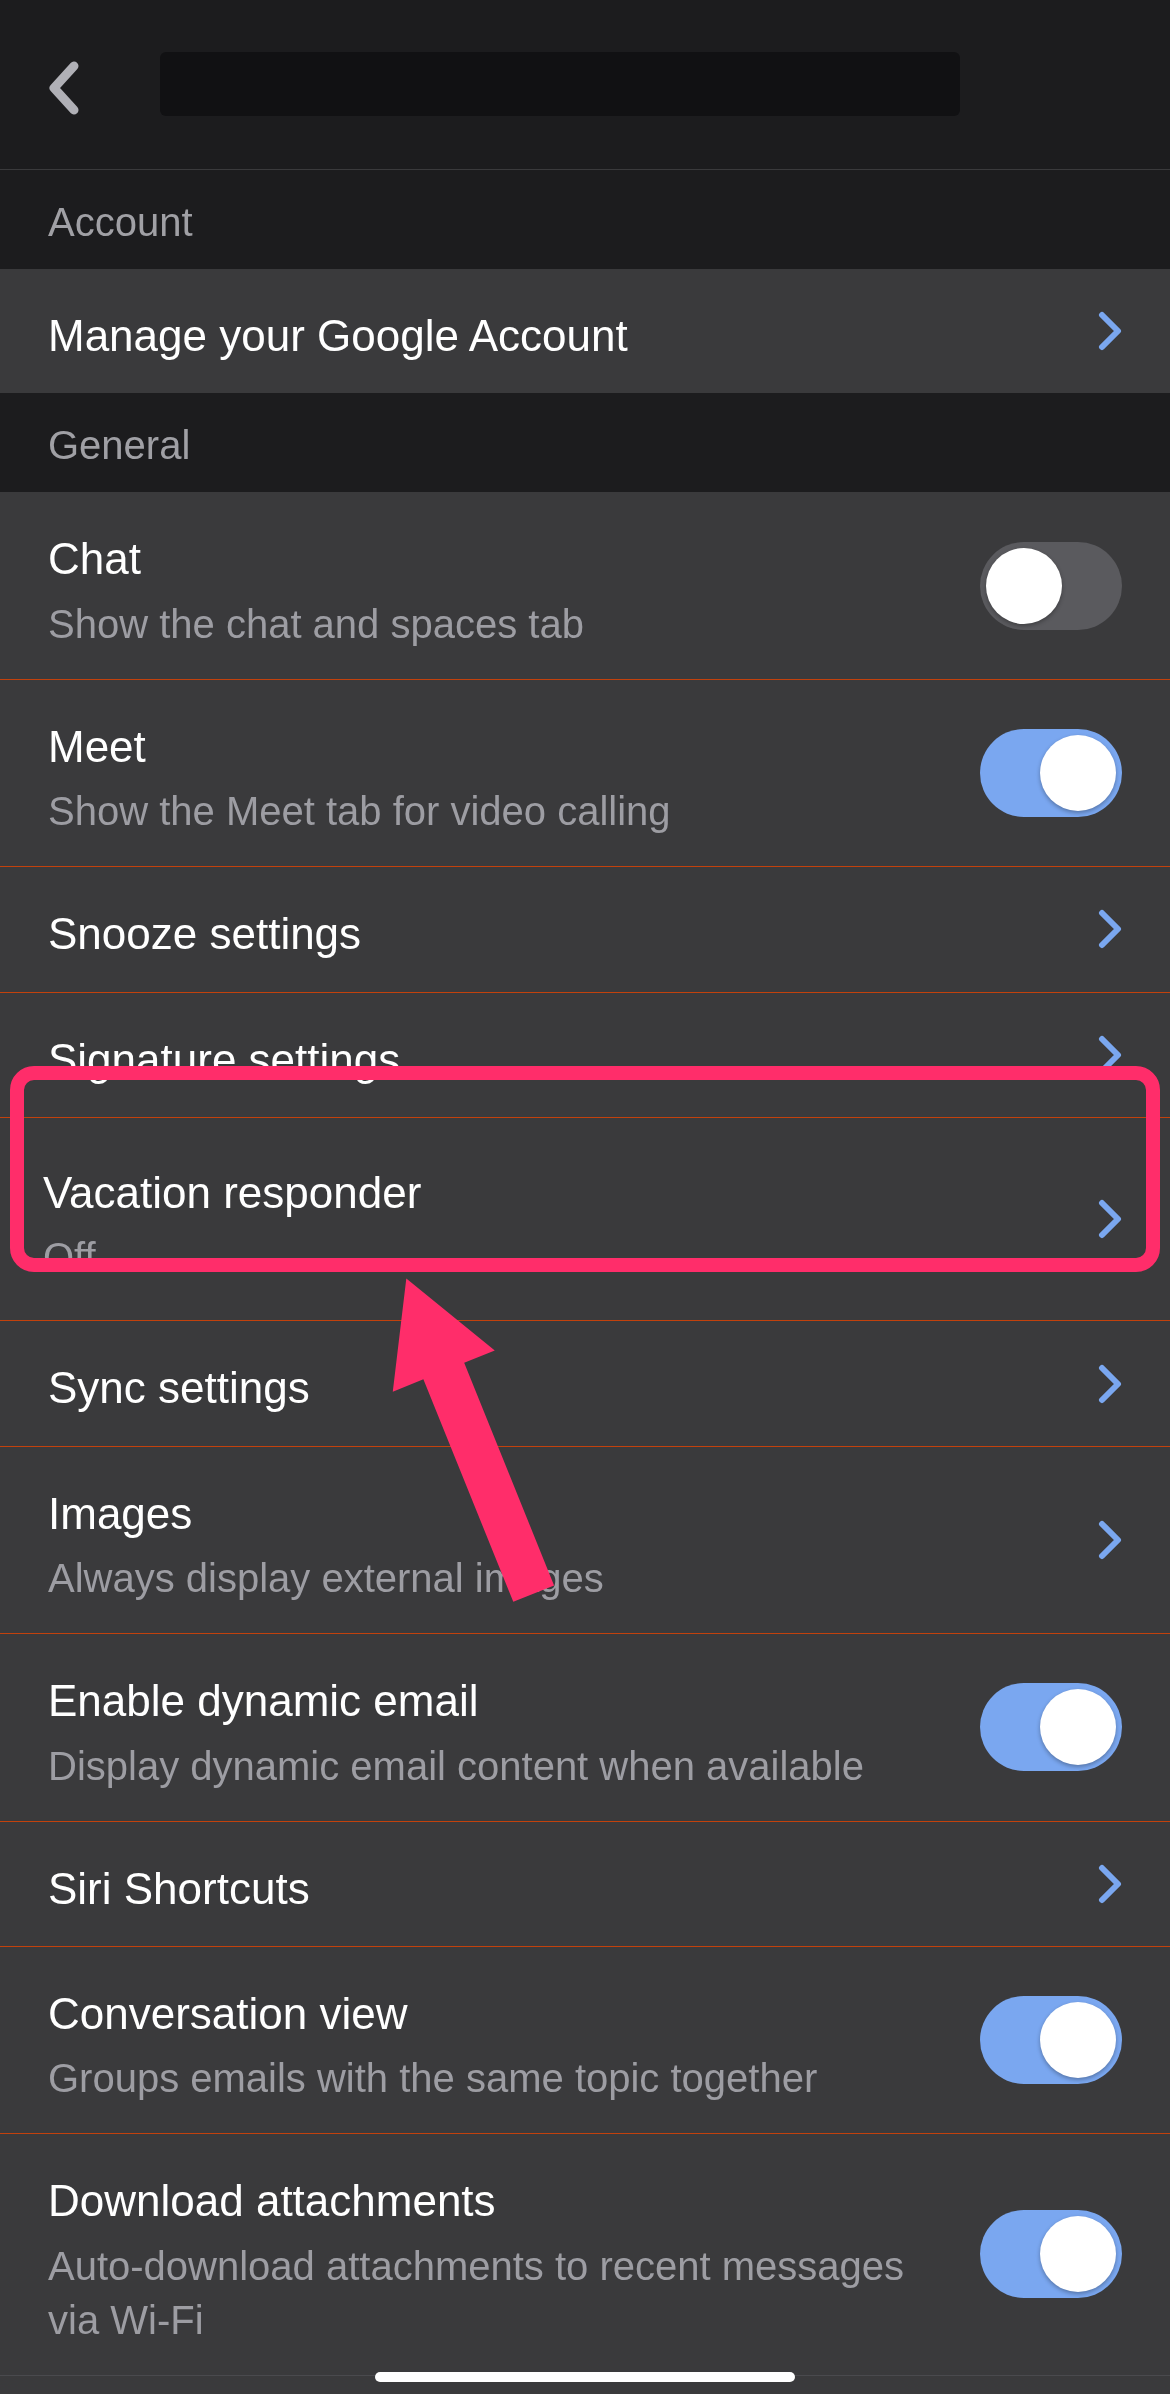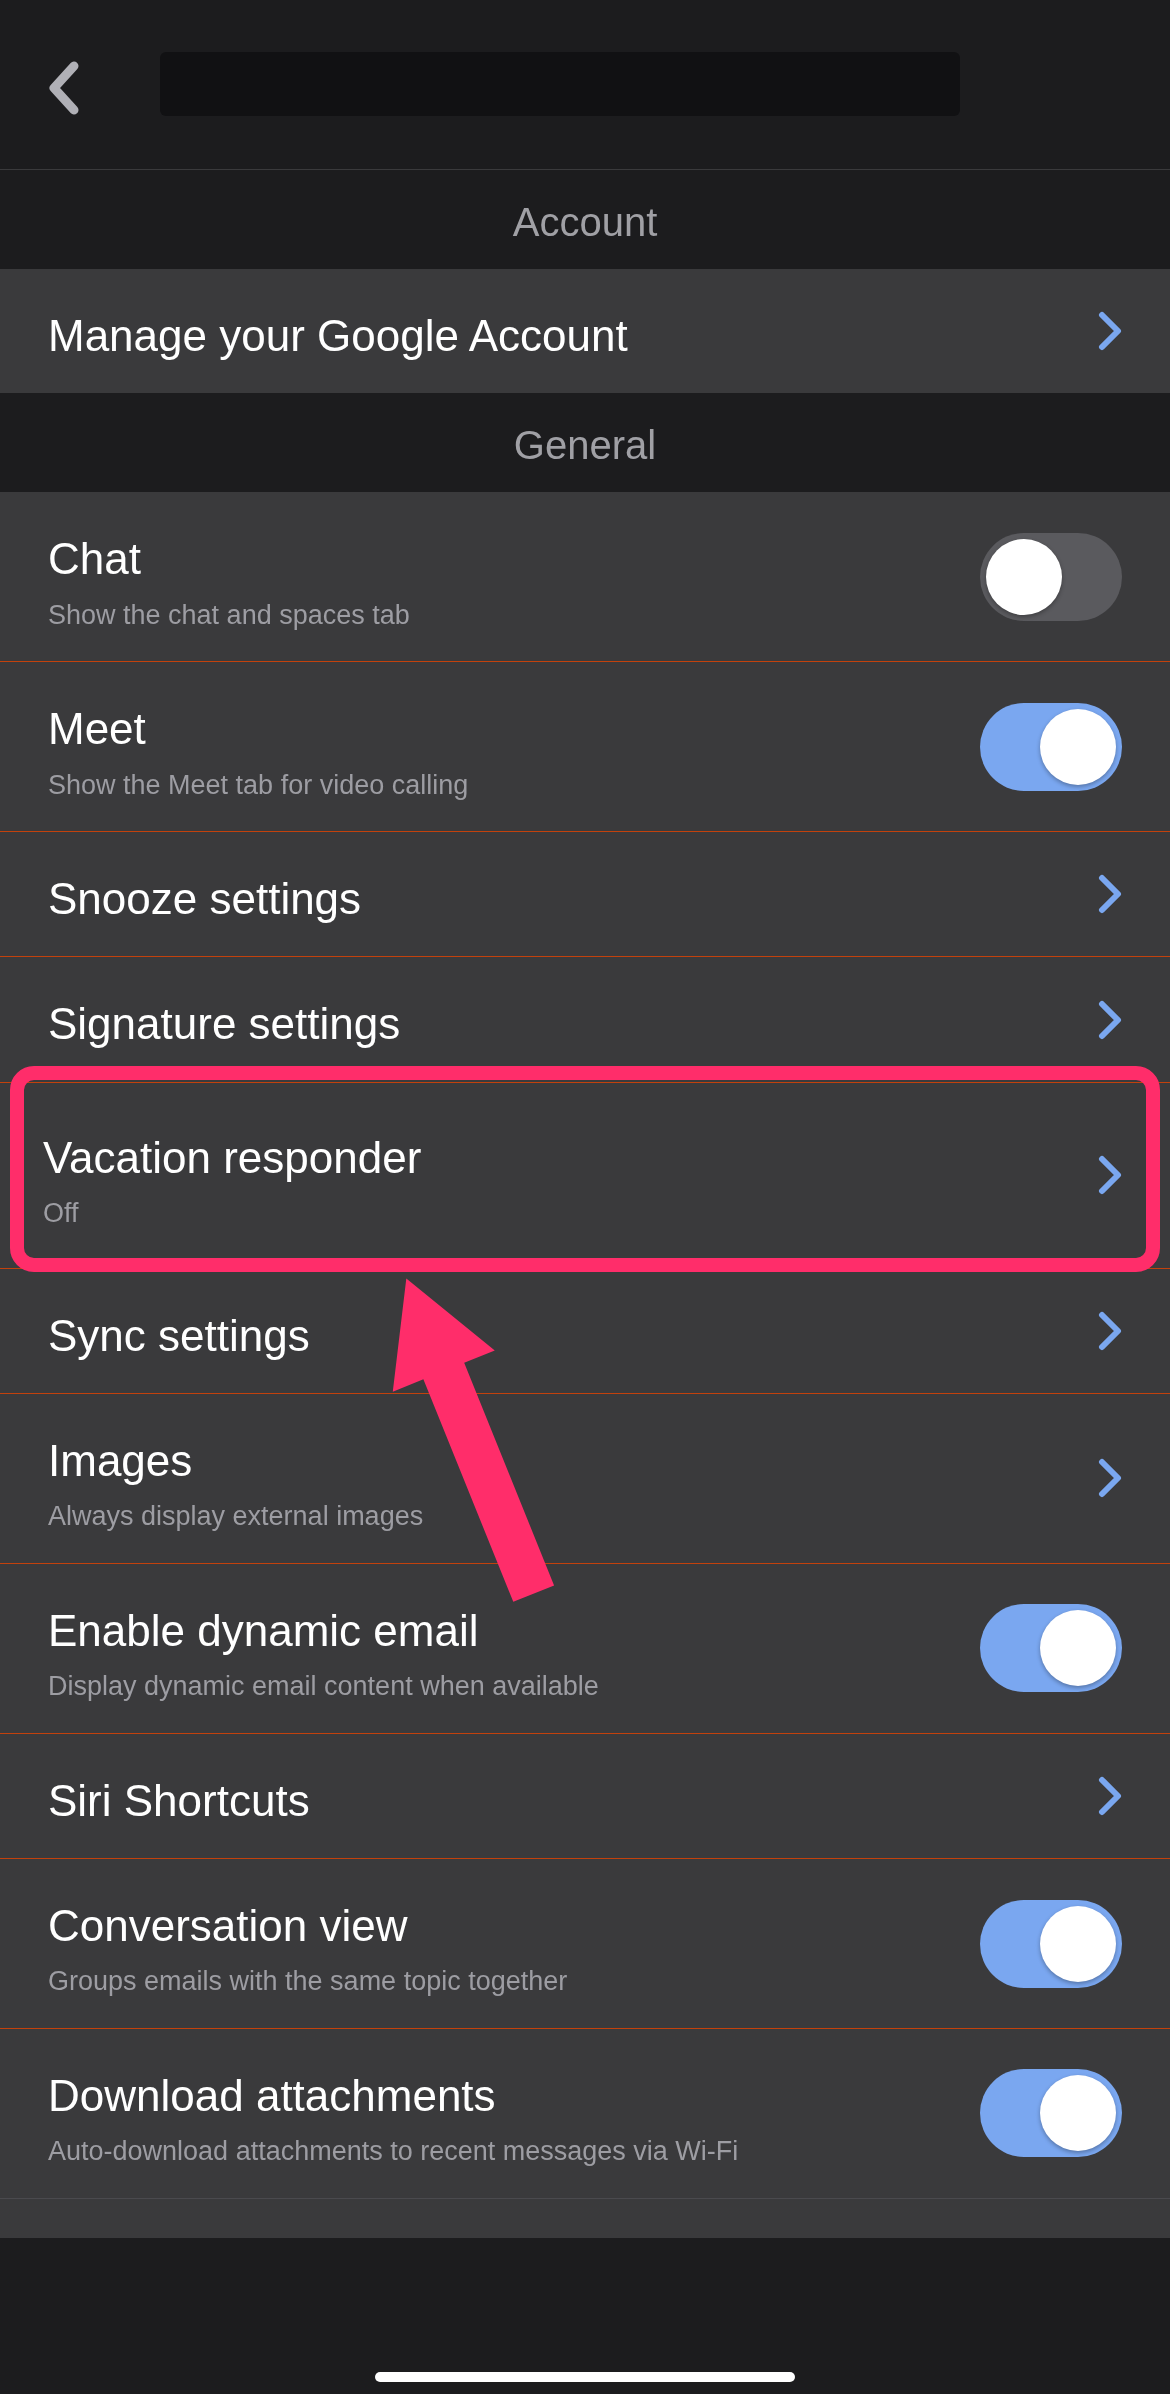--- a/index.html
+++ b/index.html
@@ -31,36 +31,35 @@
     height: 64px;
     background: #111113;
     border-radius: 6px;
   }
 
   .section-header {
     background: #1c1c1e;
     padding: 30px 48px 24px;
     font-size: 40px;
     color: #a0a0a5;
-    text-align: center;
   }
 
   .row {
     background: #3a3a3c;
     padding: 28px 48px;
     display: flex;
     align-items: center;
     justify-content: space-between;
     position: relative;
   }
   .row + .row { border-top: 1px solid #c2410c; }
   .row.first-in-group { border-top: none; }
   .row .text { flex: 1; padding-right: 40px; margin-top: 9px; }
   .row .title { font-size: 44px; color: #fff; line-height: 1.35; }
-  .row .sub { font-size: 27px; color: #9d9da3; margin-top: 8px; line-height: 1.35; }
+  .row .sub { font-size: 40px; color: #9d9da3; margin-top: 8px; line-height: 1.35; }
 
   .chevron svg { display: block; }
 
   .toggle {
     width: 142px;
     height: 88px;
     border-radius: 44px;
     position: relative;
     flex-shrink: 0;
   }

